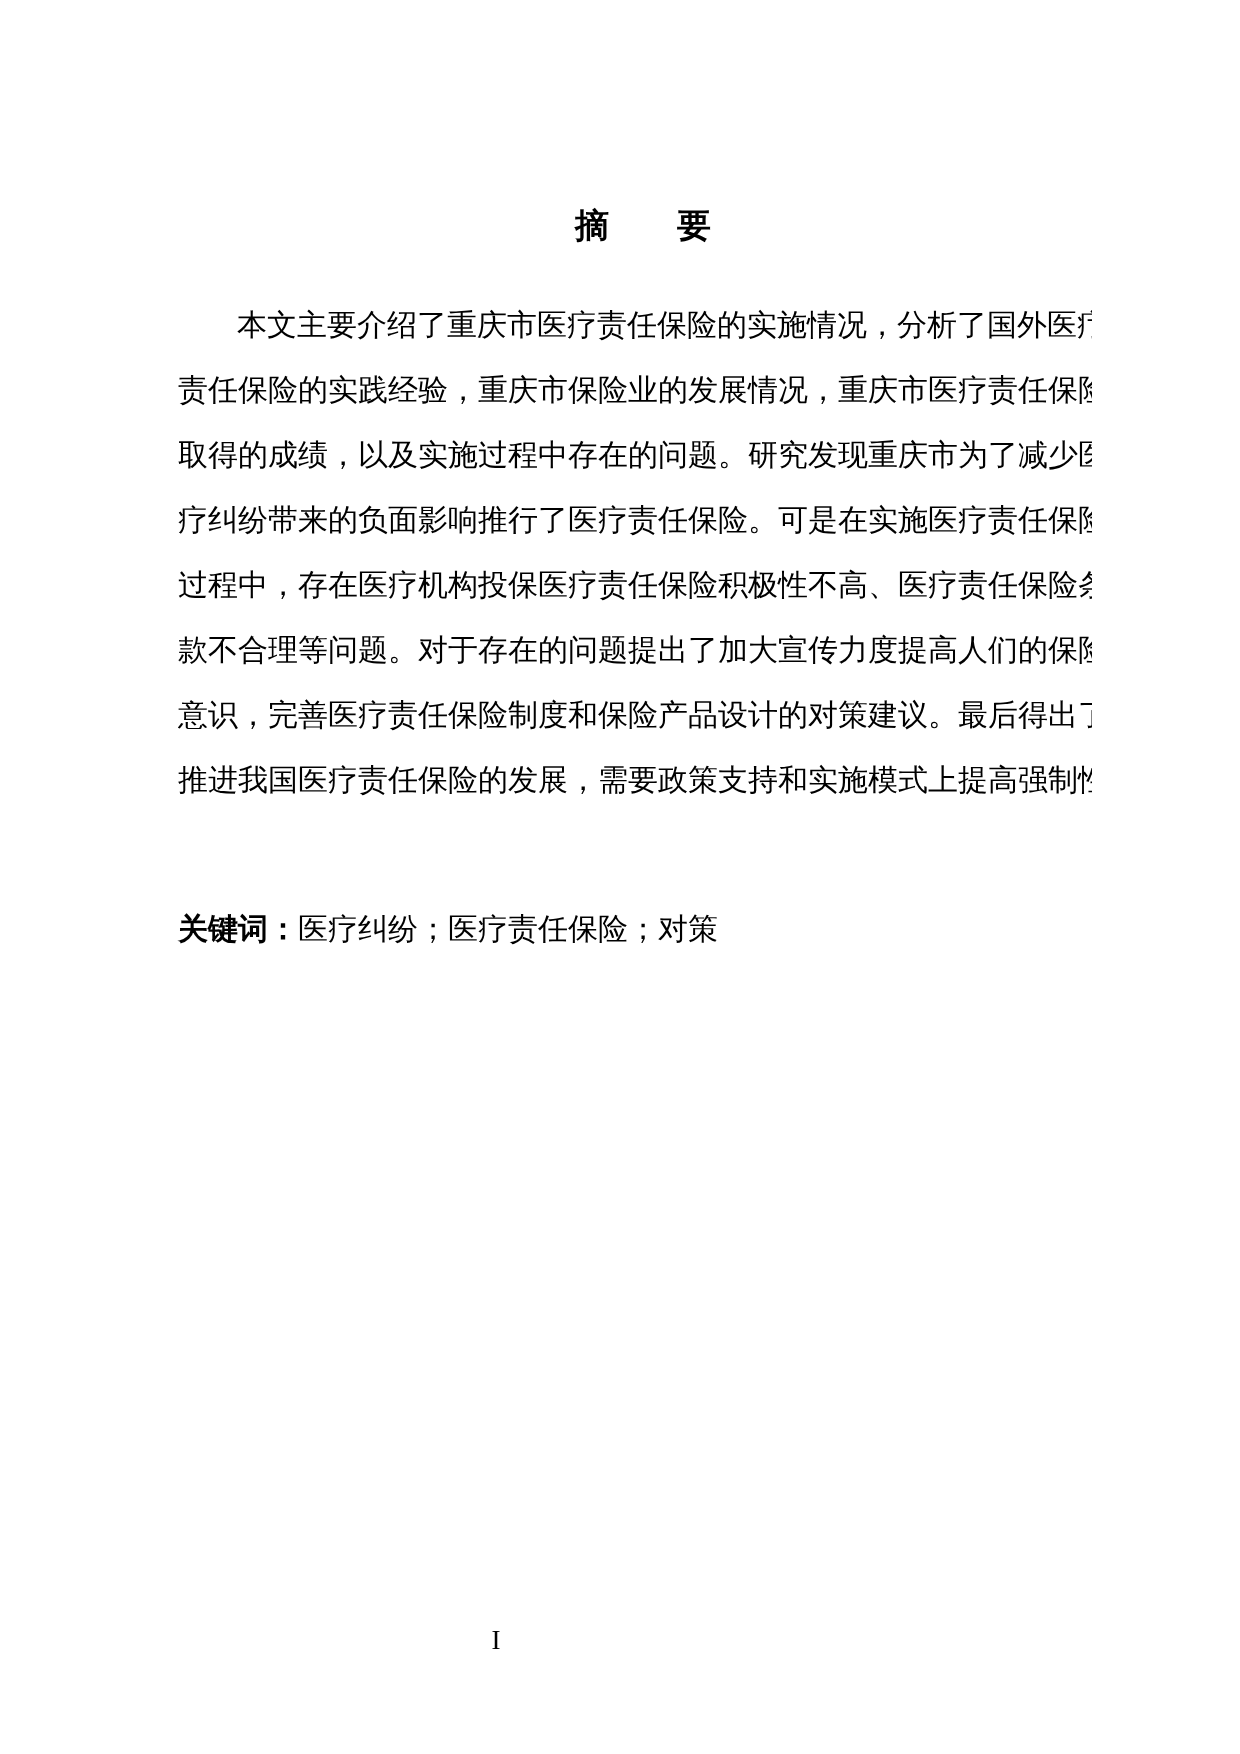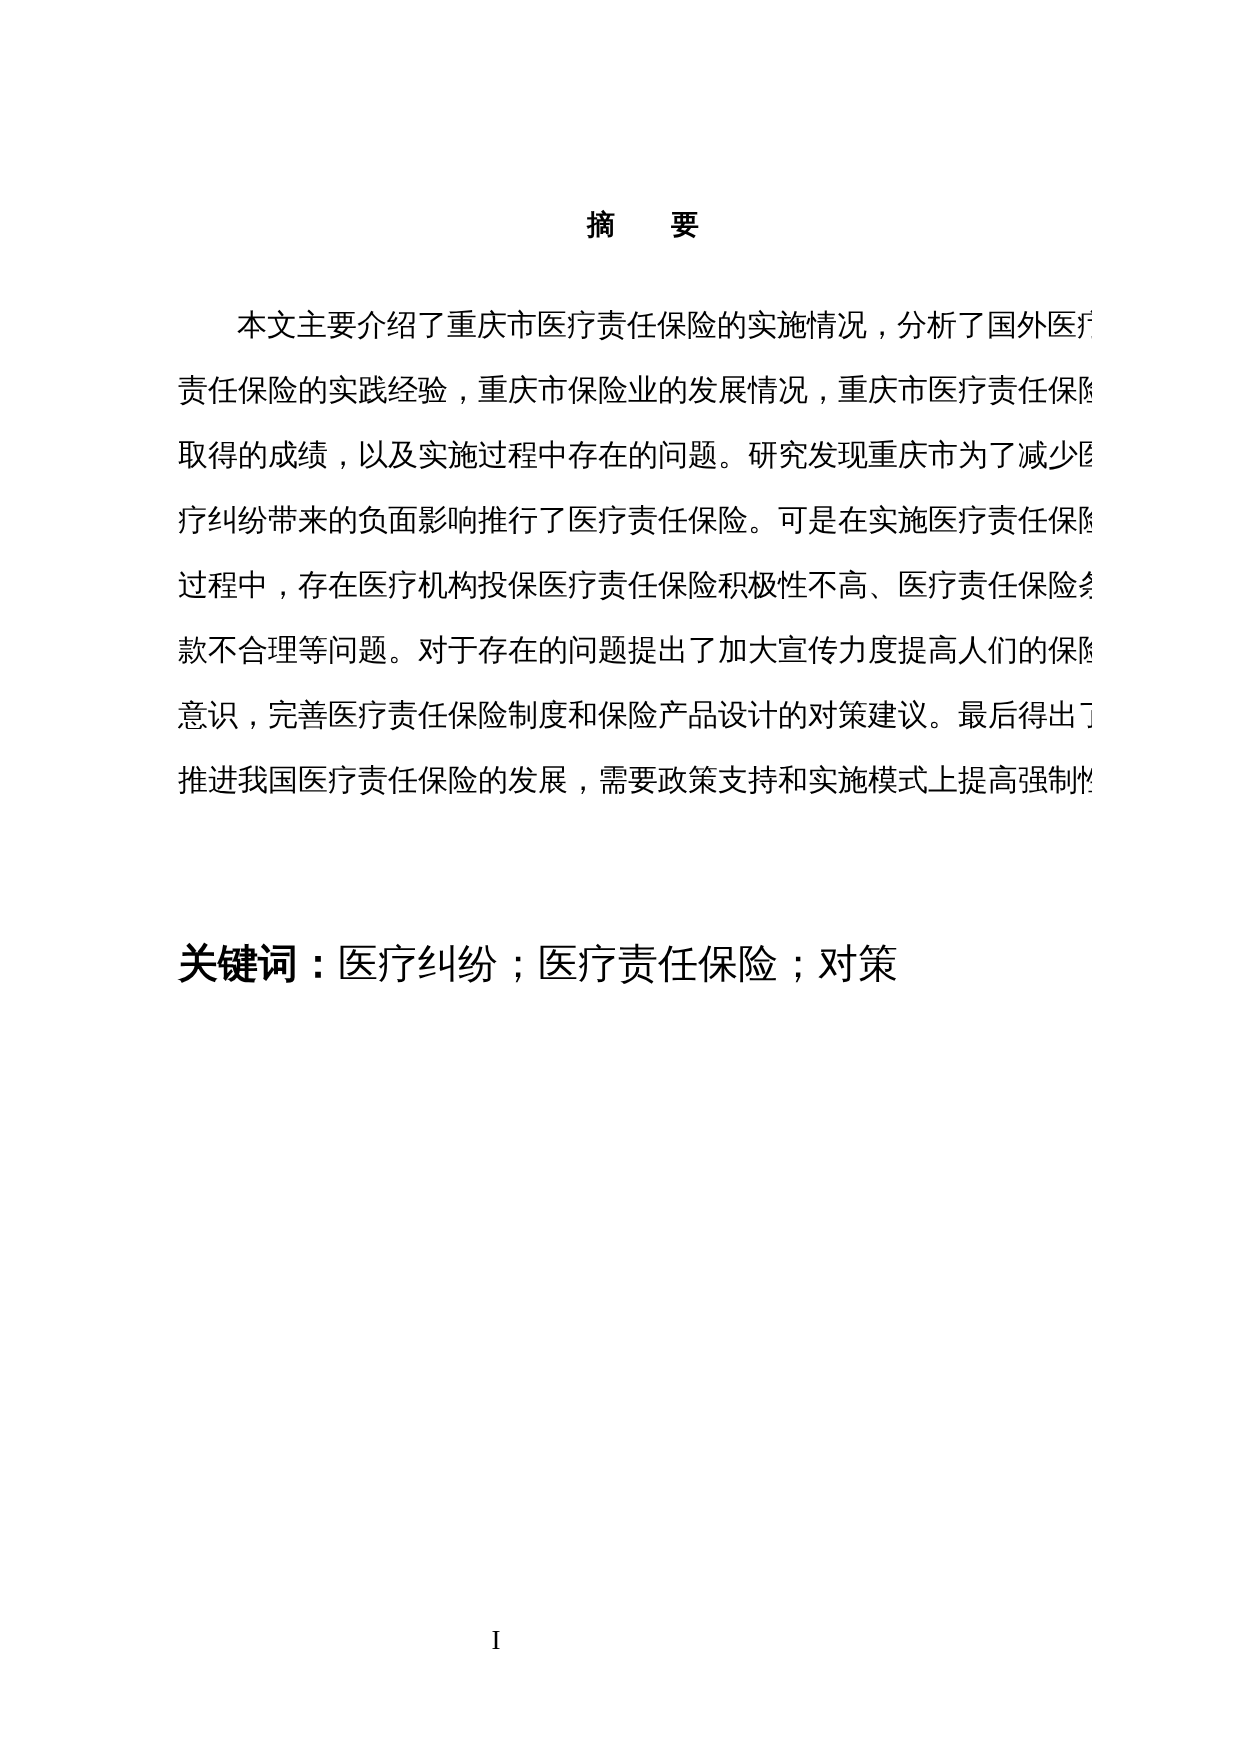--- a/index.html
+++ b/index.html
@@ -21,21 +21,21 @@
     position: absolute;
     top: 204px;
     left: 0;
     width: 100%;
     margin: 0;
     box-sizing: border-box;
     padding-left: 46px;              
     text-align: center;
     font-family: "Liberation Sans", sans-serif;
     font-weight: 700;
-    font-size: 28px;
+    font-size: 34px;
     line-height: 42px;
     letter-spacing: 0;
     white-space: pre;                
   }
   
   .abstract {
     position: absolute;
     left: 178px;
     top: 292px;
     width: 914px;
@@ -53,23 +53,23 @@
   .abstract .line.indent {
     text-indent: 59px;              
   }
   .abstract .line.last {
     text-align-last: left;          
   }
   
   .keywords {
     position: absolute;
     left: 178px;
-    top: 944px;
+    top: 910px;
     margin: 0;
-    font-size: 40px;
+    font-size: 30px;
     line-height: 38px;
     white-space: nowrap;
   }
   .kw-label {
     font-family: "Liberation Sans", sans-serif;
     font-weight: 700;
   }
   .kw-value {
     font-family: "Liberation Serif", serif;
     font-weight: 400;

